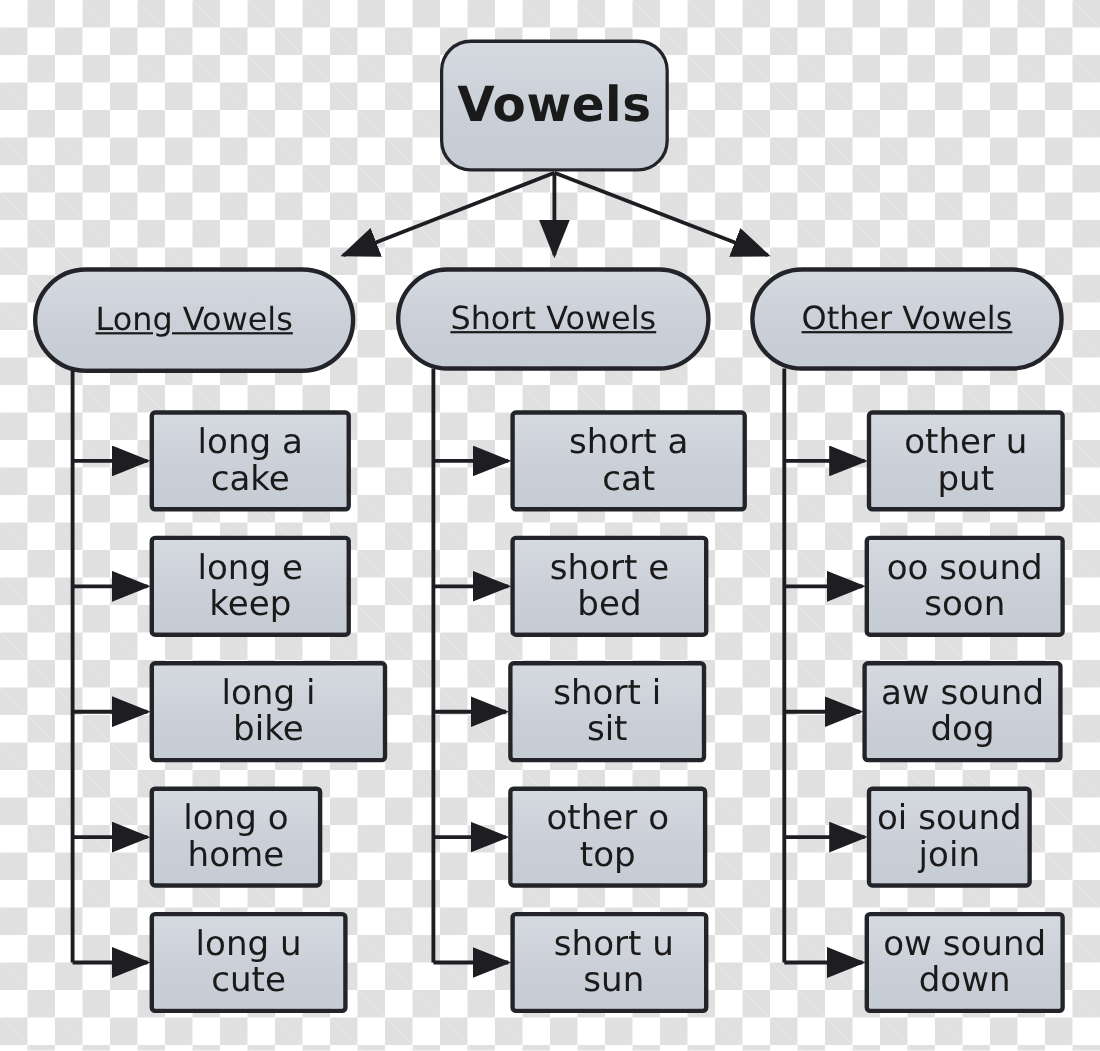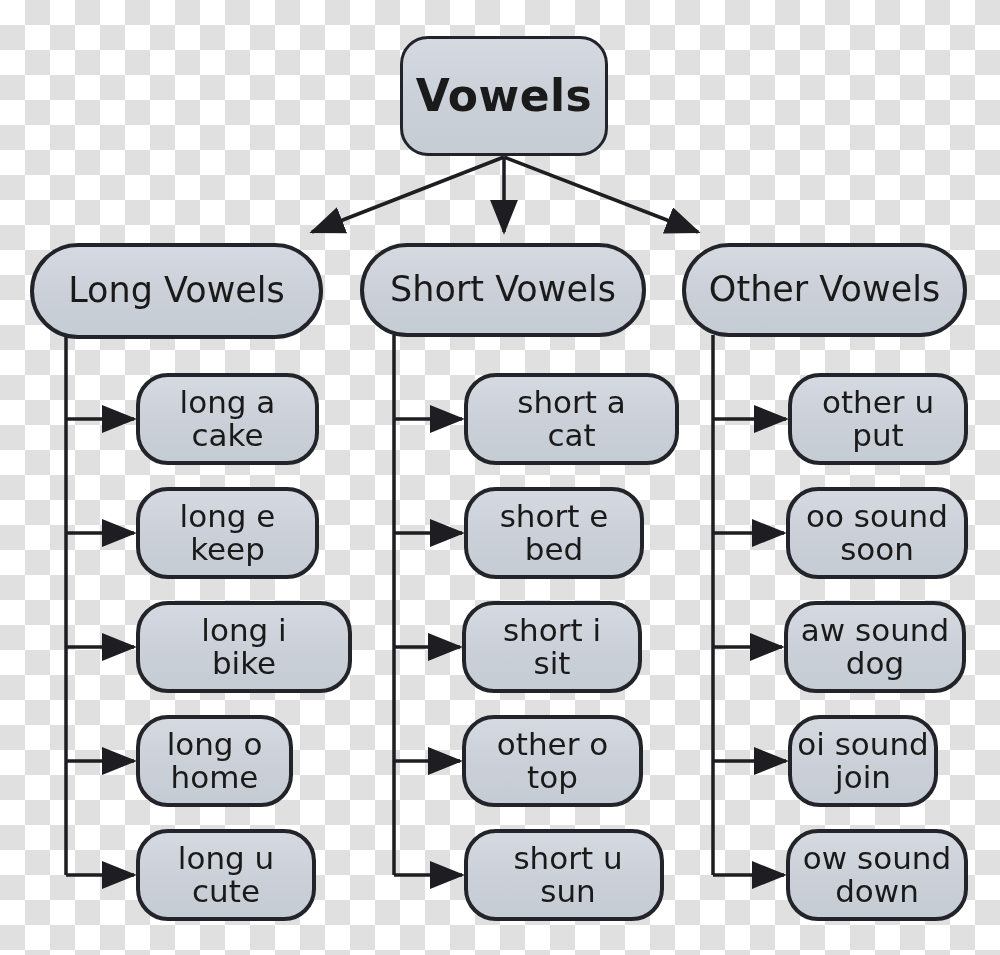--- a/index.html
+++ b/index.html
@@ -54,27 +54,28 @@
   .node.root {
     border-radius: 28px;
     font-weight: bold;
     font-size: 44px;
     letter-spacing: 0.5px;
   }
 
   
   .node.branch {
     border-radius: 60px;
-    font-size: 35px;
+    font-size: 29px;
     border-width: 4px;
+    text-decoration: underline;
   }
 
   
   .node.leaf {
-    border-radius: 32px;
+    border-radius: 5px;
     font-size: 31px;
     border-width: 4px;
   }
 </style>
 </head>
 <body>
 
 <div id="diagram-root">
 
   <svg id="edge-layer" viewBox="0 0 1000 955" width="1000" height="955">
@@ -126,21 +127,21 @@
 cute</span></div>
       <div class="node branch" style="left: 360px; top: 243px; width: 286px; height: 94px;">Short Vowels</div>
       <div class="node leaf" style="left: 464px; top: 373px; width: 215px; height: 92px;"><span>short a
 cat</span></div>
       <div class="node leaf" style="left: 464px; top: 487px; width: 180px; height: 92px;"><span>short e
 bed</span></div>
       <div class="node leaf" style="left: 462px; top: 601px; width: 180px; height: 92px;"><span>short i
 sit</span></div>
       <div class="node leaf" style="left: 462px; top: 715px; width: 181px; height: 92px;"><span>other o
 top</span></div>
-      <div class="node leaf" style="left: 464px; top: 829px; width: 200px; height: 92px; padding-left: 8px;"><span>short u
+      <div class="node leaf" style="left: 464px; top: 829px; width: 180px; height: 92px; padding-left: 8px;"><span>short u
 sun</span></div>
       <div class="node branch" style="left: 682px; top: 243px; width: 285px; height: 94px;">Other Vowels</div>
       <div class="node leaf" style="left: 788px; top: 373px; width: 180px; height: 92px;"><span>other u
 put</span></div>
       <div class="node leaf" style="left: 786px; top: 487px; width: 182px; height: 92px;"><span>oo sound
 soon</span></div>
       <div class="node leaf" style="left: 784px; top: 601px; width: 182px; height: 92px;"><span>aw sound
 dog</span></div>
       <div class="node leaf" style="left: 788px; top: 715px; width: 150px; height: 92px;"><span>oi sound
 join</span></div>

